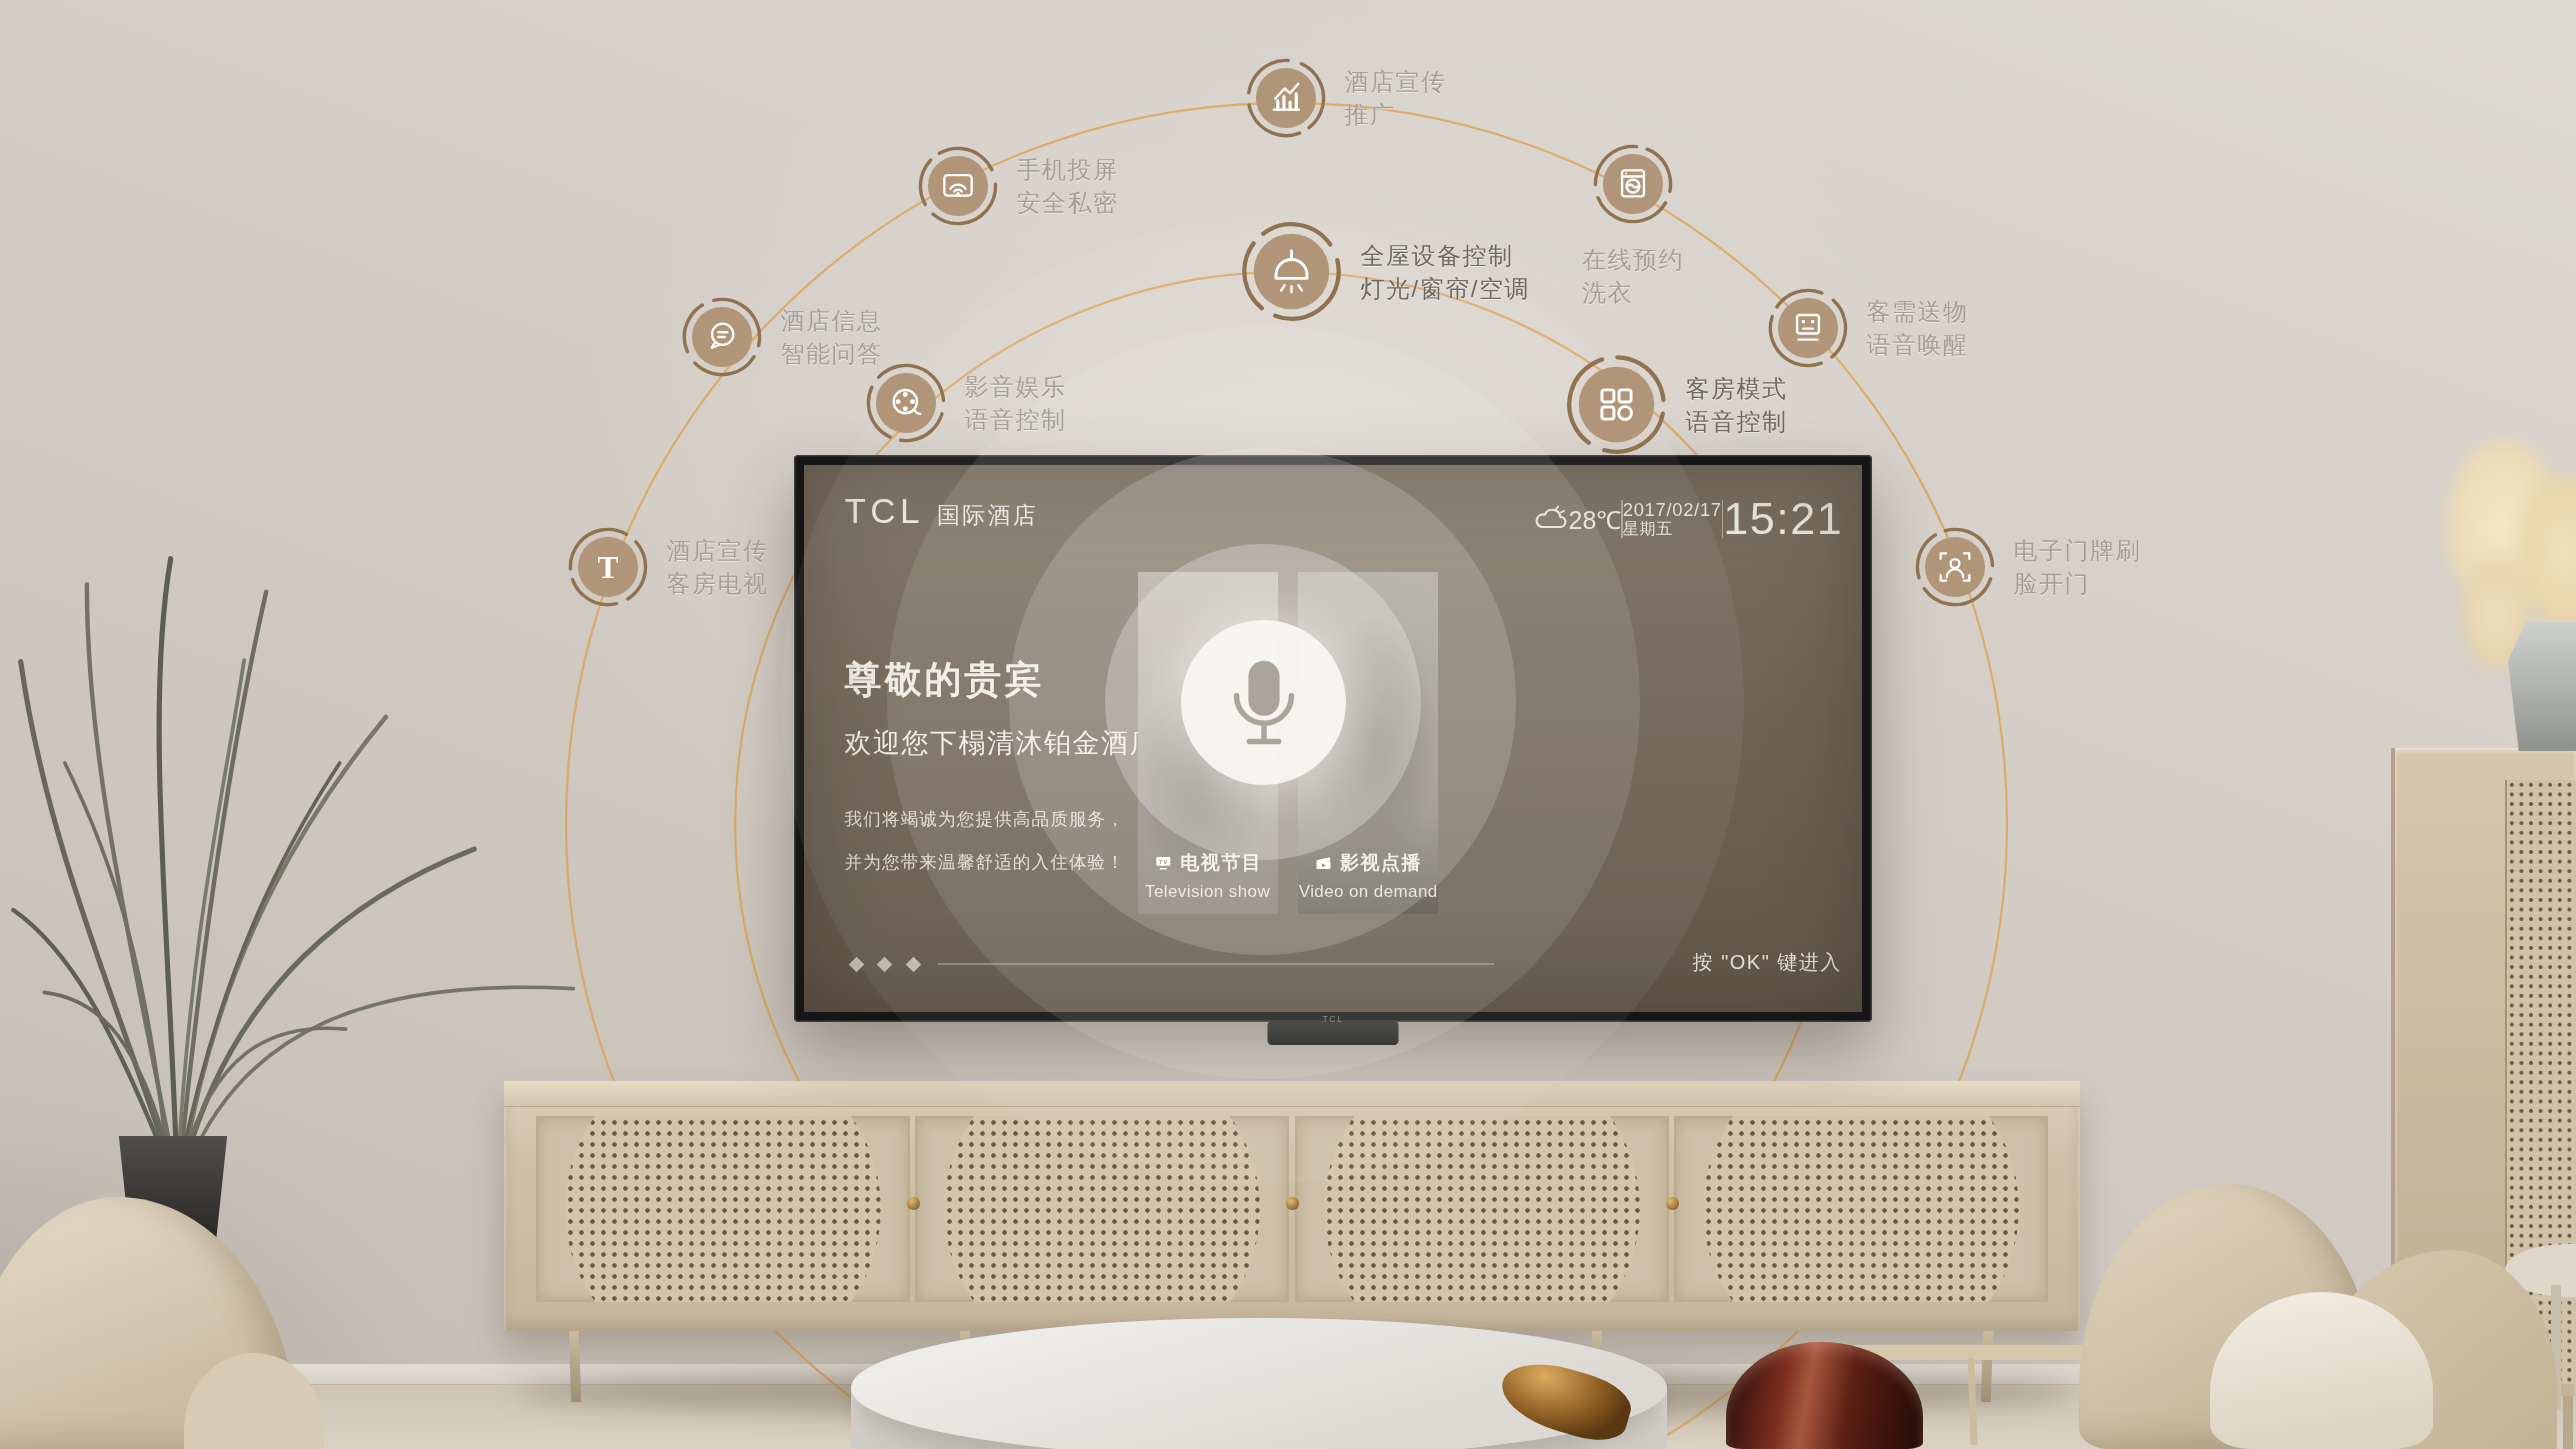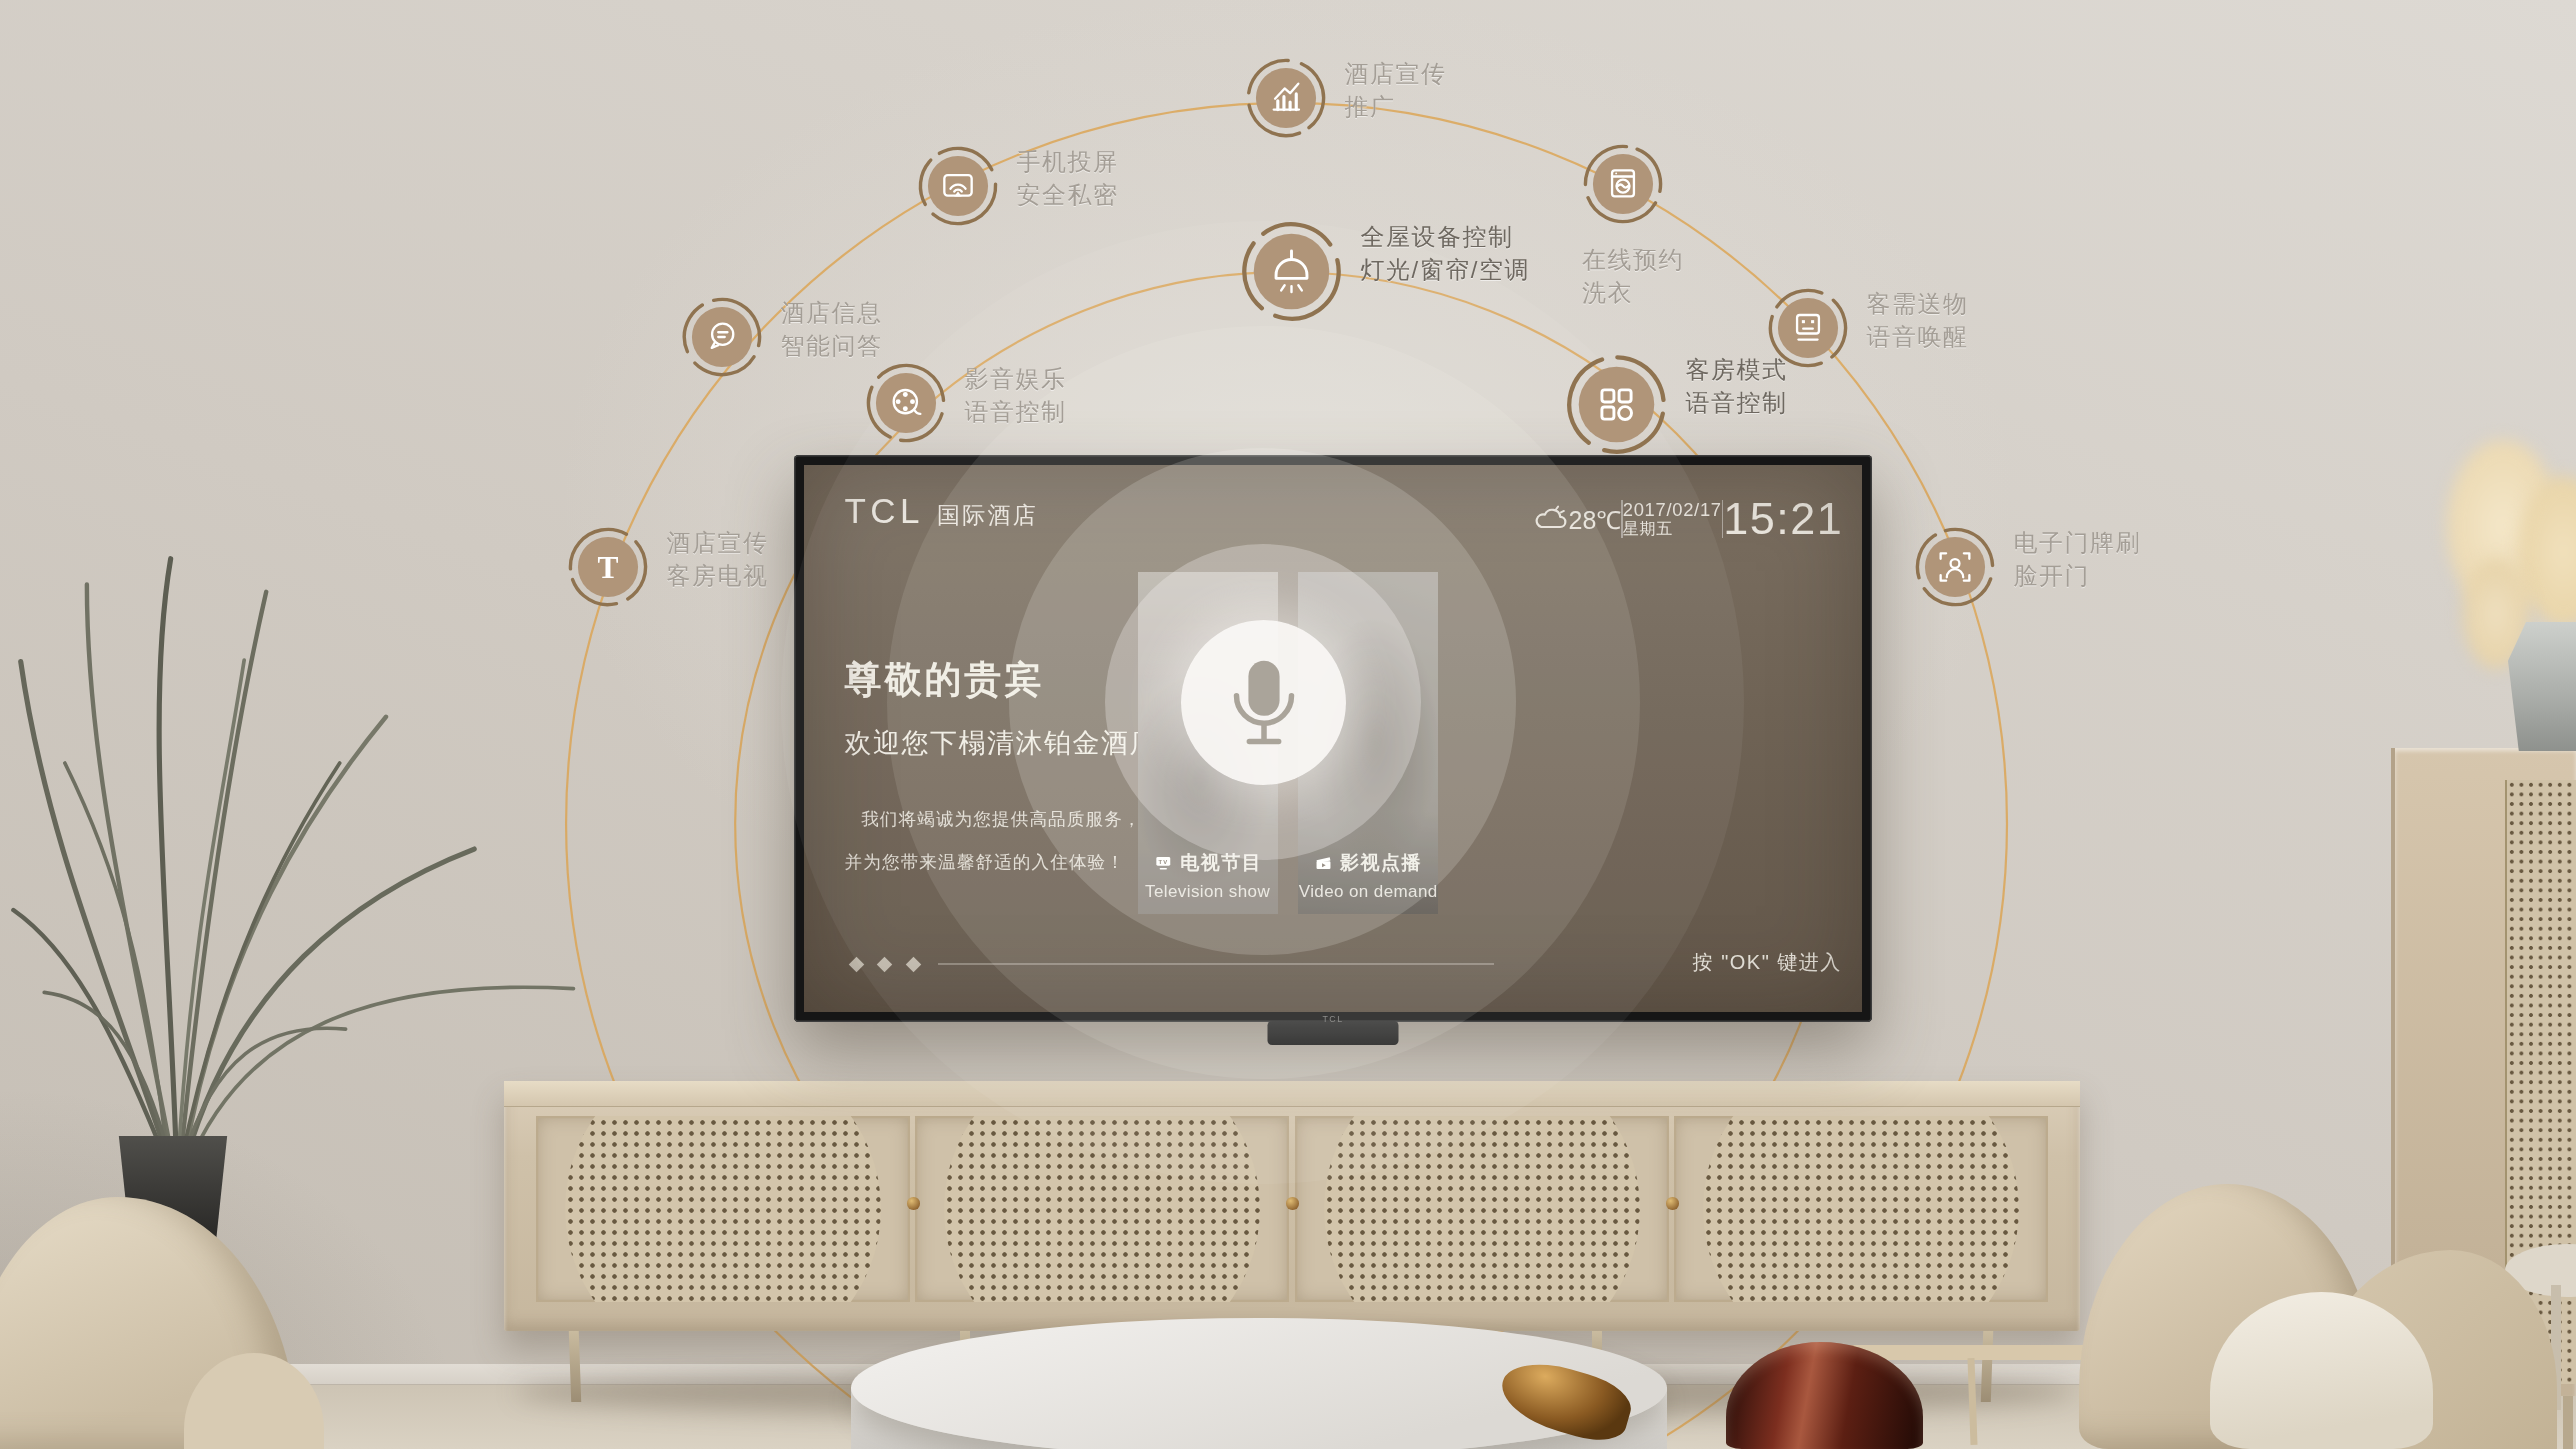--- a/index.html
+++ b/index.html
@@ -124,21 +124,21 @@
   .vdiv { width:1.5px; height:38px; background:rgba(255,255,255,.42); }
   .datecol { display:flex; flex-direction:column; line-height:1.15; letter-spacing:0.7px; }
   .datecol .d { font-size:18.4px; }
   .datecol .w { font-size:16px; }
   .clock { font-size:45px; letter-spacing:1.5px; font-weight:400; }
 
   .welcome { position:absolute; left:41px; top:190px; color:#efebe3; }
   .welcome .t1 { font-size:37px; font-weight:bold; letter-spacing:2.9px; }
   .welcome .t2 { font-size:27px; letter-spacing:1.5px; margin-top:20.6px; }
   .welcome .p { font-size:17.6px; letter-spacing:1.1px; opacity:.88; }
-  .welcome .p.first { margin-top:46px;text-align:center; }
+  .welcome .p.first { margin-top:46px; }
   .welcome .p + .p { margin-top:19px; }
 
   .cards { position:absolute; left:334px; top:107px; display:flex; gap:20.6px; }
   .card { position:relative; width:140px; height:342px; overflow:hidden; }
   .card::after { content:""; position:absolute; inset:0; background:rgba(106,94,80,.30); }
   .card.c1 { background:
       radial-gradient(103px 154px at 45% 60%, rgba(68,64,60,.85), rgba(68,64,60,0) 70%),
       linear-gradient(180deg,#c7c3bd 0%,#908c86 70%,#7a7671 100%); }
   .card.c2 { background:
       linear-gradient(0deg, rgba(38,36,34,.55), rgba(38,36,34,0) 30%),
@@ -164,21 +164,21 @@
   .ripple { position:absolute; border-radius:50%; z-index:4; pointer-events:none; }
   .rip5 { left:781px; top:221px;  width:963px; height:963px; background:rgba(255,253,250,.055); }
   .rip4 { left:887px; top:326px;  width:753px; height:753px; background:rgba(255,253,250,.10); }
   .rip3 { left:1009px; top:448px;  width:507px;  height:507px;  background:rgba(255,253,250,.17); }
   .rip2 { left:1105px; top:544px;  width:316px;  height:316px;  background:rgba(255,253,250,.28); }
   .rip1 { left:1181px; top:620px;  width:165px;  height:165px;  background:rgba(251,249,246,.92);
     box-shadow:0 0 44px 16px rgba(251,249,246,.35); display:flex; align-items:center; justify-content:center;
     pointer-events:auto; }
 
   
-  .feature { position:absolute; z-index:5; display:flex; gap:17.6px; }
+  .feature { position:absolute; z-index:5; display:flex; align-items:center; gap:17.6px; }
   .feature svg.badge { width:82px; height:82px; flex:0 0 auto; }
   .feature.big svg.badge { width:103px; height:103px; }
   .feature .labels { display:flex; flex-direction:column; line-height:33px; font-size:24px;
     letter-spacing:1.5px; color:#a49e96; text-shadow:0 0.7px 0 rgba(255,255,255,.55); white-space:nowrap; }
   .feature.emph .labels { color:#6e6860; }
   .badge .ring { fill:none; stroke:#8f7350; stroke-width:5; stroke-linecap:round; }
   .badge .disc { fill:#b09579; }
   .badge .glyph { stroke:#ffffff; stroke-width:3.4; fill:none; stroke-linecap:round; stroke-linejoin:round; }
   .badge .glyph .solid { fill:#ffffff; stroke:none; }
 

